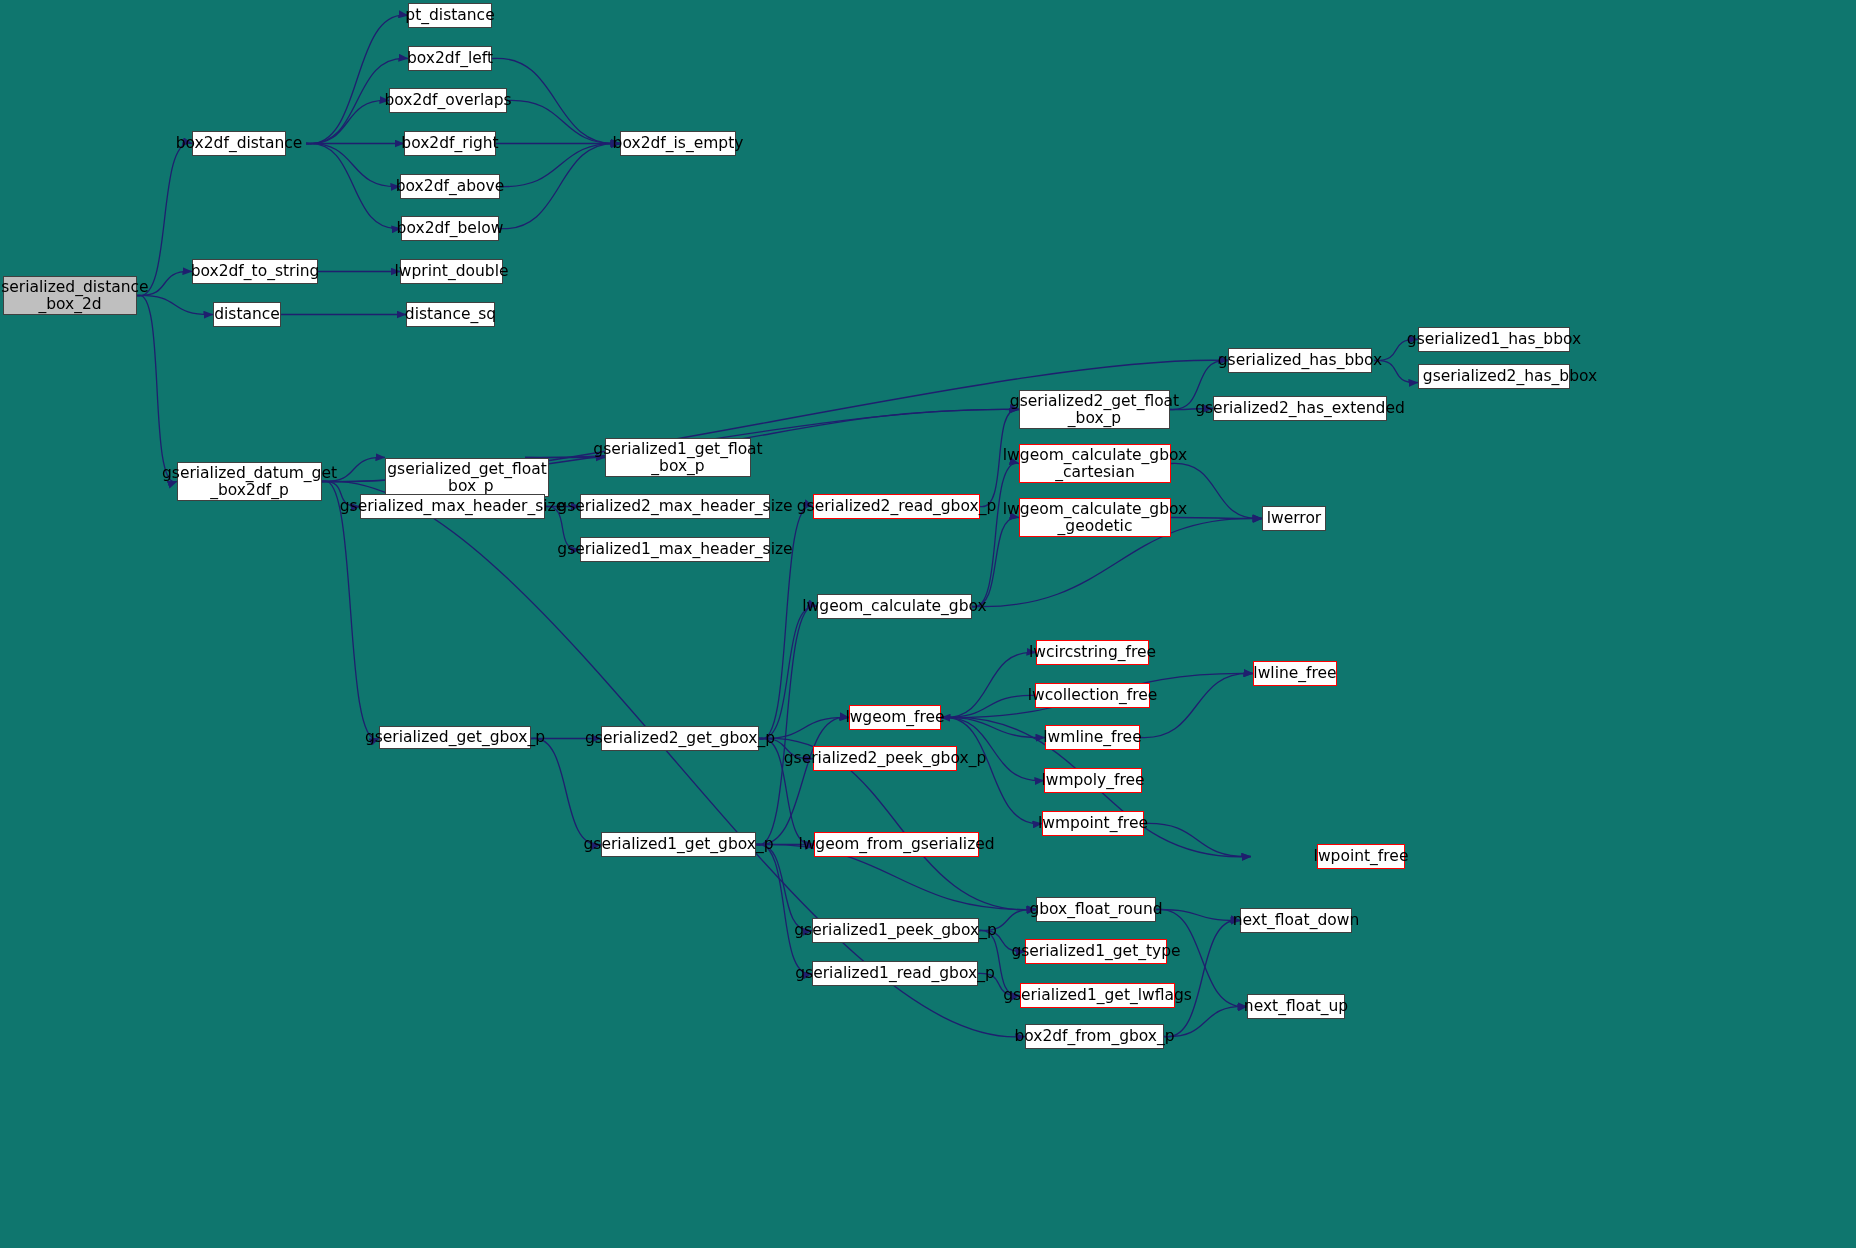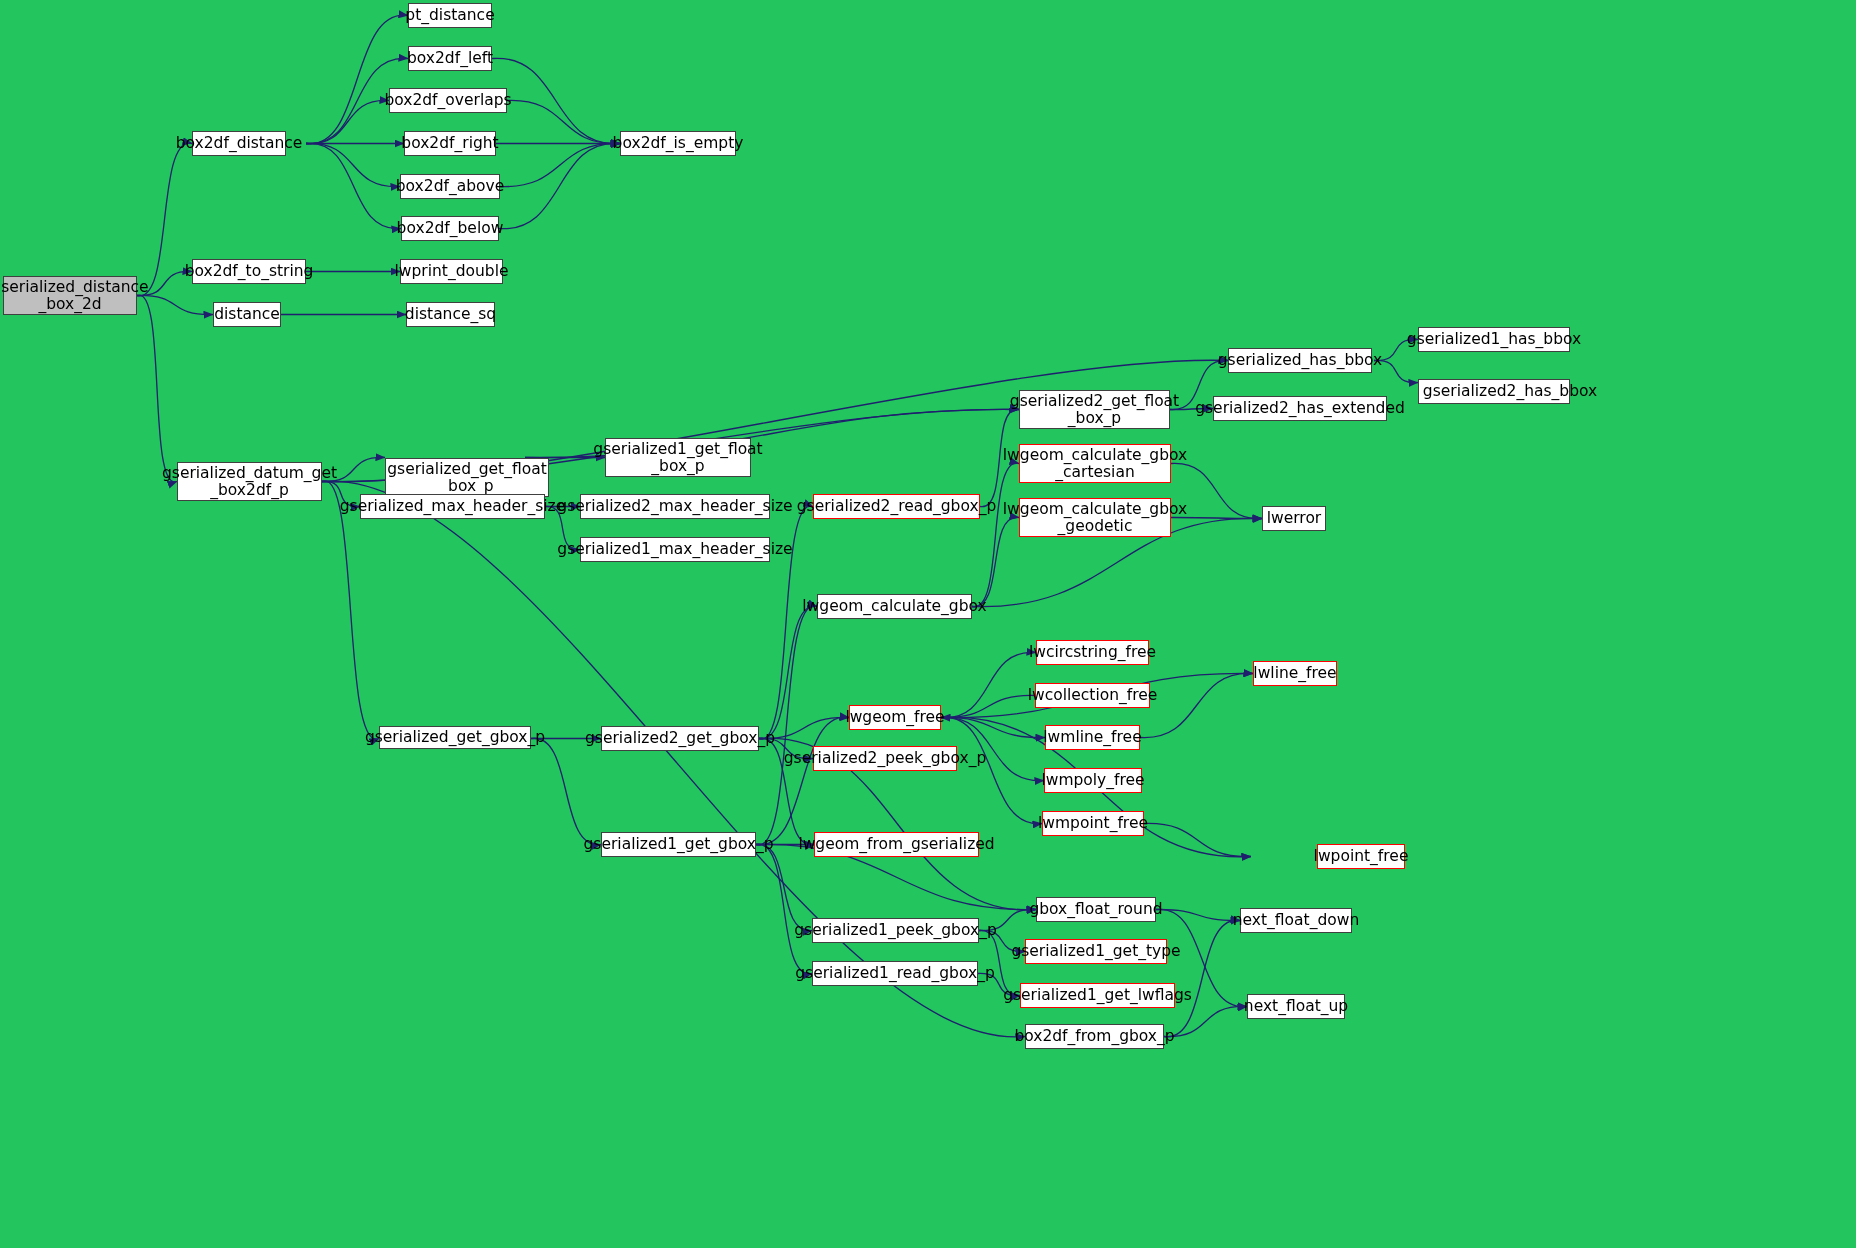--- a/index.html
+++ b/index.html
@@ -4,21 +4,21 @@
 <style>
   html, body {
     margin: 0;
     padding: 0;
     background: #ffffff;
   }
   #canvas {
     position: relative;
     width: 1856px;
     height: 1248px;
-    background: #22c55e;
+    background: #0f766e;
     font-family: "DejaVu Sans", sans-serif;
     overflow: hidden;
   }
   #edges {
     position: absolute;
     left: 0;
     top: 0;
     width: 1856px;
     height: 1248px;
     pointer-events: none;
@@ -129,29 +129,29 @@
   </svg>
   <div id="node-layer">
       <div class="node" style="left: 408px; top: 3px; width: 84px; height: 25px;">pt_distance</div>
       <div class="node" style="left: 408px; top: 46px; width: 84px; height: 25px;">box2df_left</div>
       <div class="node" style="left: 389px; top: 88px; width: 118px; height: 25px;">box2df_overlaps</div>
       <div class="node" style="left: 192px; top: 131px; width: 94px; height: 25px;">box2df_distance</div>
       <div class="node" style="left: 404px; top: 131px; width: 92px; height: 25px;">box2df_right</div>
       <div class="node" style="left: 620px; top: 131px; width: 116px; height: 25px;">box2df_is_empty</div>
       <div class="node" style="left: 400px; top: 174px; width: 100px; height: 25px;">box2df_above</div>
       <div class="node" style="left: 401px; top: 216px; width: 98px; height: 25px;">box2df_below</div>
-      <div class="node" style="left: 192px; top: 259px; width: 114px; height: 25px;">box2df_to_string</div>
+      <div class="node" style="left: 192px; top: 259px; width: 126px; height: 25px;">box2df_to_string</div>
       <div class="node" style="left: 400px; top: 259px; width: 103px; height: 25px;">lwprint_double</div>
       <div class="node root" style="left: 3px; top: 276px; width: 134px; height: 39px;">gserialized_distance
 _box_2d</div>
       <div class="node" style="left: 213px; top: 302px; width: 68px; height: 25px;">distance</div>
       <div class="node" style="left: 406px; top: 302px; width: 89px; height: 25px;">distance_sq</div>
       <div class="node" style="left: 1418px; top: 327px; width: 152px; height: 25px;">gserialized1_has_bbox</div>
       <div class="node" style="left: 1228px; top: 348px; width: 144px; height: 25px;">gserialized_has_bbox</div>
-      <div class="node" style="left: 1418px; top: 379px; width: 152px; height: 25px; padding-left: 32px;">gserialized2_has_bbox</div>
+      <div class="node" style="left: 1418px; top: 364px; width: 152px; height: 25px; padding-left: 32px;">gserialized2_has_bbox</div>
       <div class="node" style="left: 1019px; top: 390px; width: 151px; height: 39px;">gserialized2_get_float
 _box_p</div>
       <div class="node" style="left: 1213px; top: 396px; width: 174px; height: 25px; text-align: right;">gserialized2_has_extended</div>
       <div class="node" style="left: 385px; top: 458px; width: 164px; height: 39px;">gserialized_get_float
 _box_p</div>
       <div class="node" style="left: 605px; top: 438px; width: 146px; height: 39px;">gserialized1_get_float
 _box_p</div>
       <div class="node red" style="left: 1019px; top: 444px; width: 152px; height: 39px;">lwgeom_calculate_gbox
 _cartesian</div>
       <div class="node" style="left: 177px; top: 462px; width: 145px; height: 39px;">gserialized_datum_get

